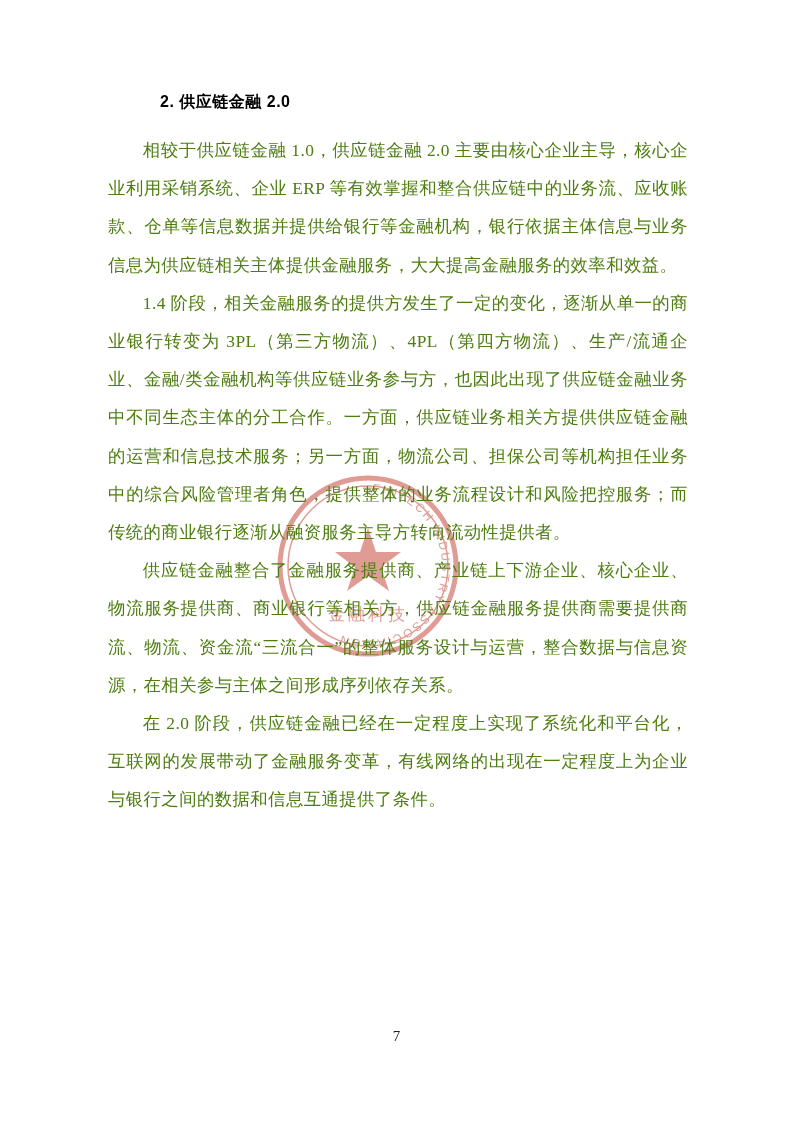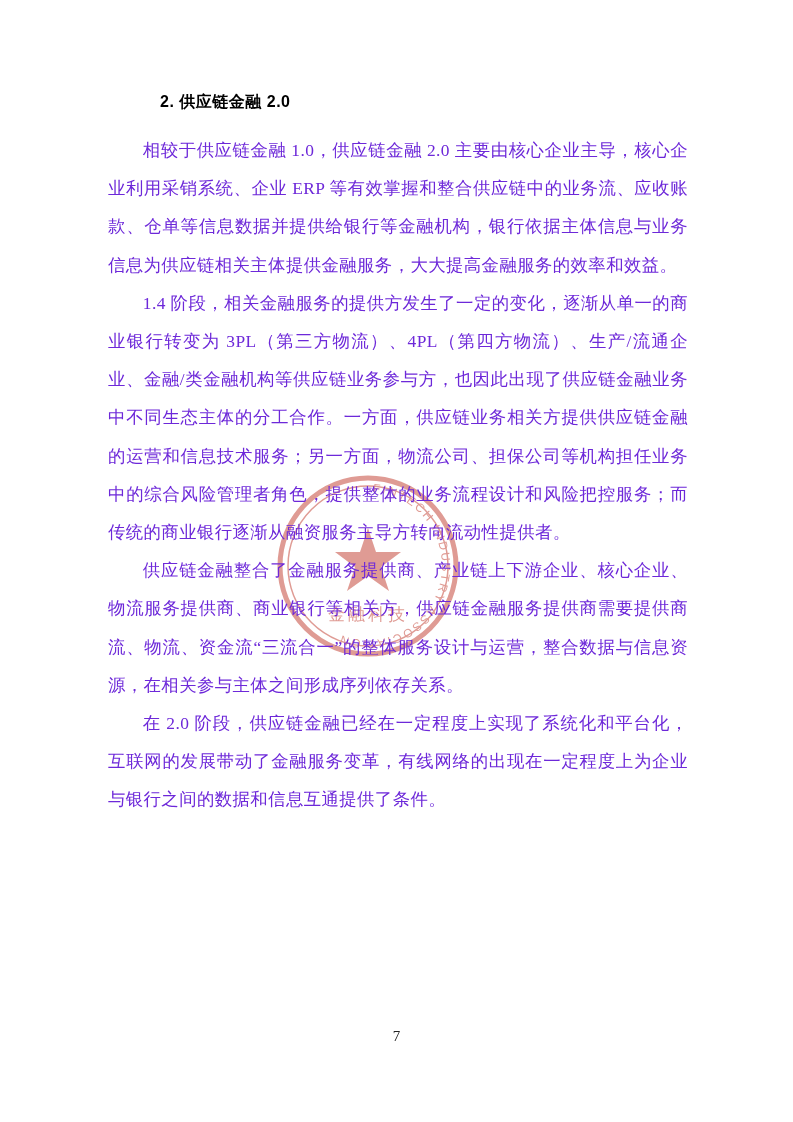--- a/index.html
+++ b/index.html
@@ -32,21 +32,21 @@
     color: #000000;
   }
   .para {
     font-size: 17.4px;
     line-height: 38.2px;
     text-align: justify;
     text-justify: inter-ideograph;
     margin: 0;
     text-indent: 2em;
     letter-spacing: 0.4px;
-    color: #6d28d9;
+    color: #4d7c0f;
   }
   .page-number {
     position: absolute;
     left: 0;
     right: 0;
     top: 1028px;
     text-align: center;
     font-family: "Liberation Serif", "DejaVu Serif", serif;
     font-size: 15px;
     color: #222222;

